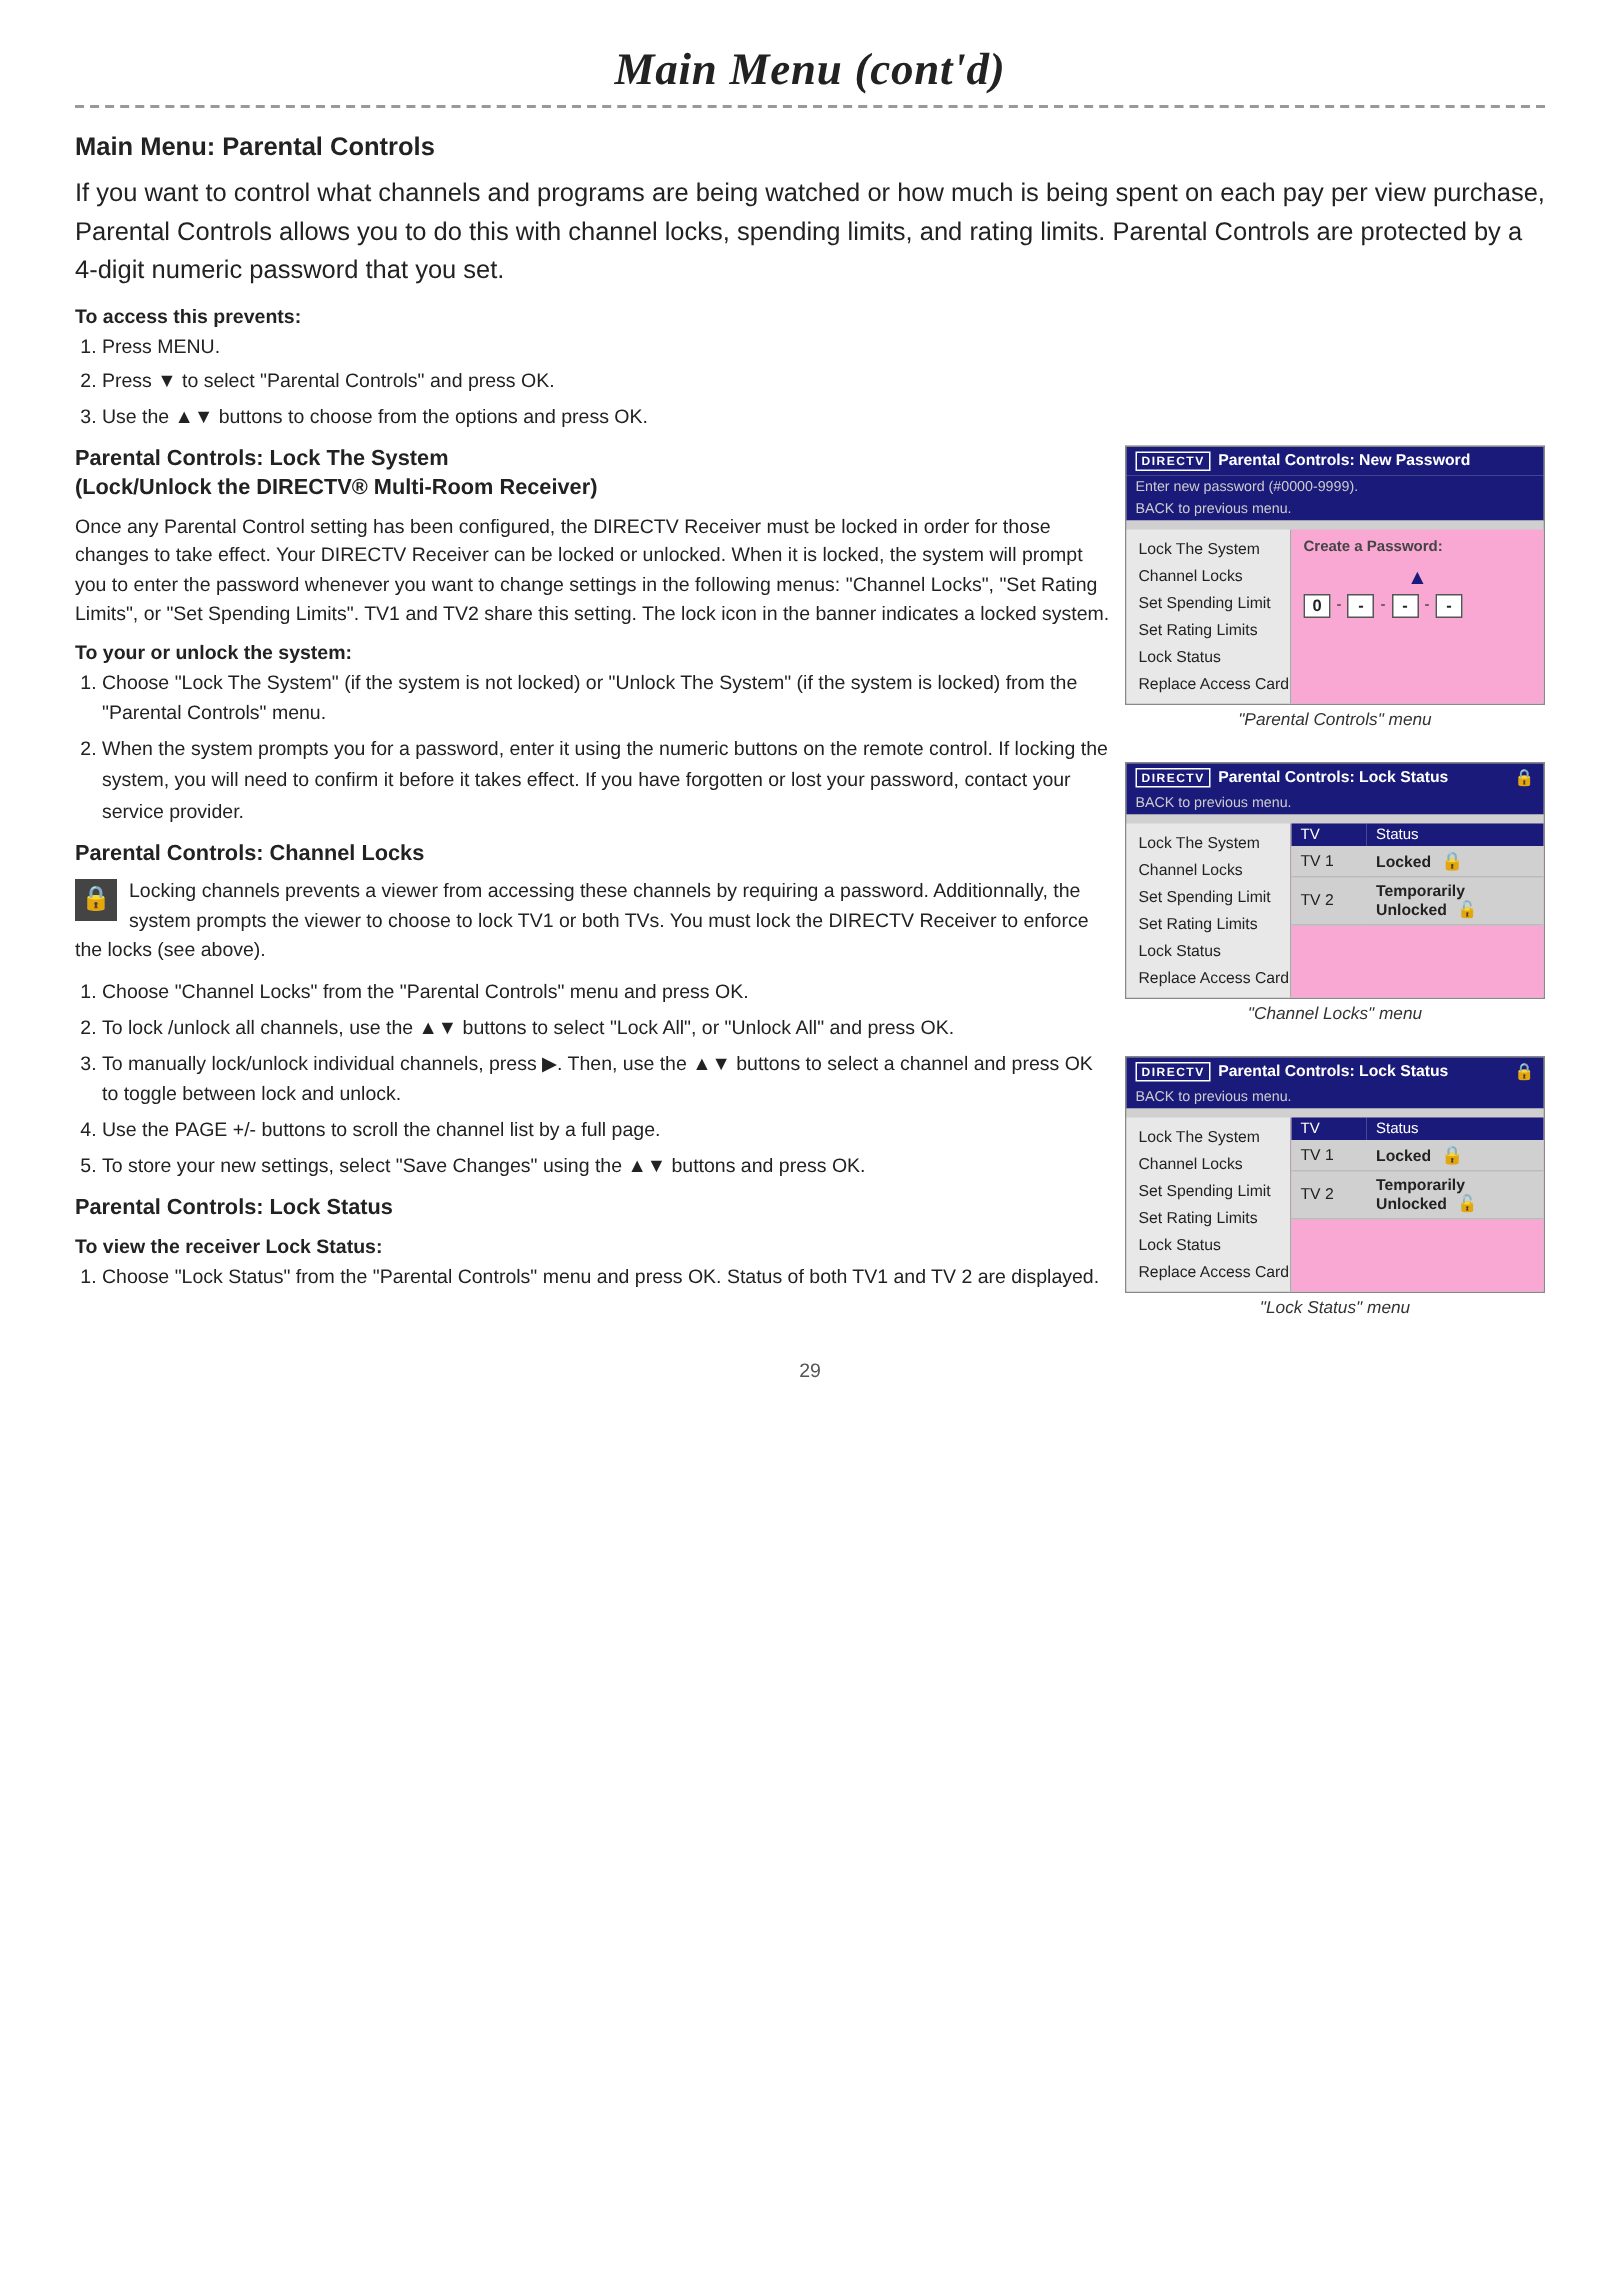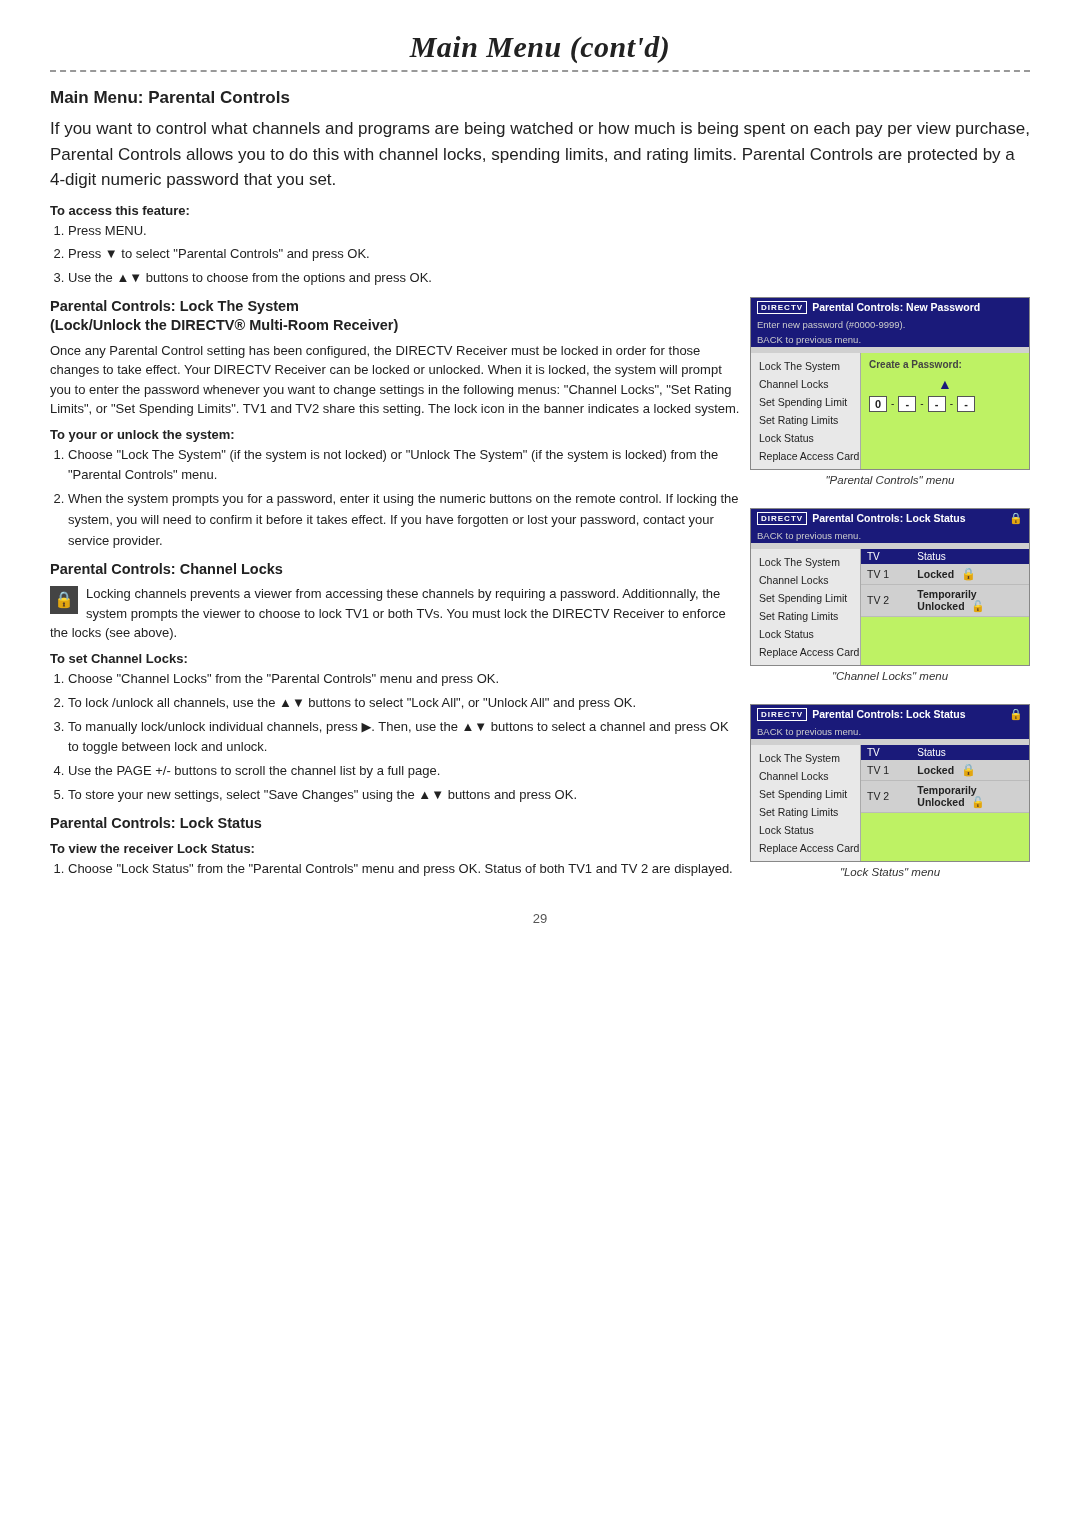--- a/index.html
+++ b/index.html
@@ -122,21 +122,21 @@
     }
     .tv-menu-item {
       padding: 3px 8px;
       font-size: 10.5px;
       color: #222;
       white-space: nowrap;
     }
     .tv-panel {
       flex: 1;
       padding: 6px 8px;
-      background: #bef264;
+      background: #f9a8d4;
     }
     .tv-panel-title {
       font-size: 10px;
       font-weight: bold;
       color: #444;
       margin-bottom: 4px;
     }
     .tv-password-digit {
       background: #fff;
       border: 1px solid #555;
@@ -218,21 +218,21 @@
   </style>
 </head>
 <body>
 
 <h1 class="page-title">Main Menu (cont'd)</h1>
 <hr class="divider">
 
 <h2 class="section-title">Main Menu: Parental Controls</h2>
 <p class="intro-text">If you want to control what channels and programs are being watched or how much is being spent on each pay per view purchase, Parental Controls allows you to do this with channel locks, spending limits, and rating limits. Parental Controls are protected by a 4-digit numeric password that you set.</p>
 
-<div class="bold-label">To access this feature:</div>
+<div class="bold-label">To access this prevents:</div>
 <ol class="instructions">
   <li>Press MENU.</li>
   <li>Press ▼ to select "Parental Controls" and press OK.</li>
   <li>Use the ▲▼ buttons to choose from the options and press OK.</li>
 </ol>
 
 <div class="content-area">
   <div class="left-col">
 
     <div class="sub-section-title">
@@ -244,21 +244,20 @@
     <ol class="instructions">
       <li>Choose "Lock The System" (if the system is not locked) or "Unlock The System" (if the system is locked) from the "Parental Controls" menu.</li>
       <li>When the system prompts you for a password, enter it using the numeric buttons on the remote control. If locking the system, you will need to confirm it before it takes effect. If you have forgotten or lost your password, contact your service provider.</li>
     </ol>
 
     <div class="sub-section-title">Parental Controls: Channel Locks</div>
     <div class="clearfix sub-section-body">
       <div class="lock-image">🔒</div>
       <span>Locking channels prevents a viewer from accessing these channels by requiring a password. Additionnally, the system prompts the viewer to choose to lock TV1 or both TVs. You must lock the DIRECTV Receiver to enforce the locks (see above).</span>
     </div>
-    <div class="bold-label">To set Channel Locks:</div>
     <ol class="instructions">
       <li>Choose "Channel Locks" from the "Parental Controls" menu and press OK.</li>
       <li>To lock /unlock all channels, use the ▲▼ buttons to select "Lock All", or "Unlock All" and press OK.</li>
       <li>To manually lock/unlock individual channels, press ▶. Then, use the ▲▼ buttons to select a channel and press OK to toggle between lock and unlock.</li>
       <li>Use the PAGE +/- buttons to scroll the channel list by a full page.</li>
       <li>To store your new settings, select "Save Changes" using the ▲▼ buttons and press OK.</li>
     </ol>
 
     <div class="sub-section-title">Parental Controls: Lock Status</div>
     <div class="bold-label">To view the receiver Lock Status:</div>

